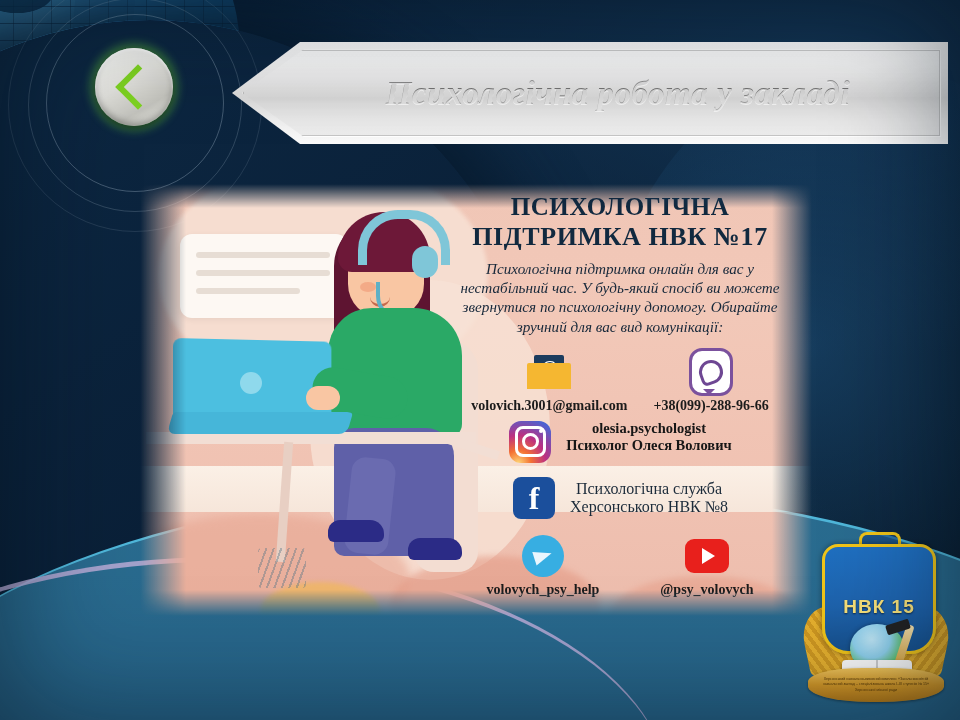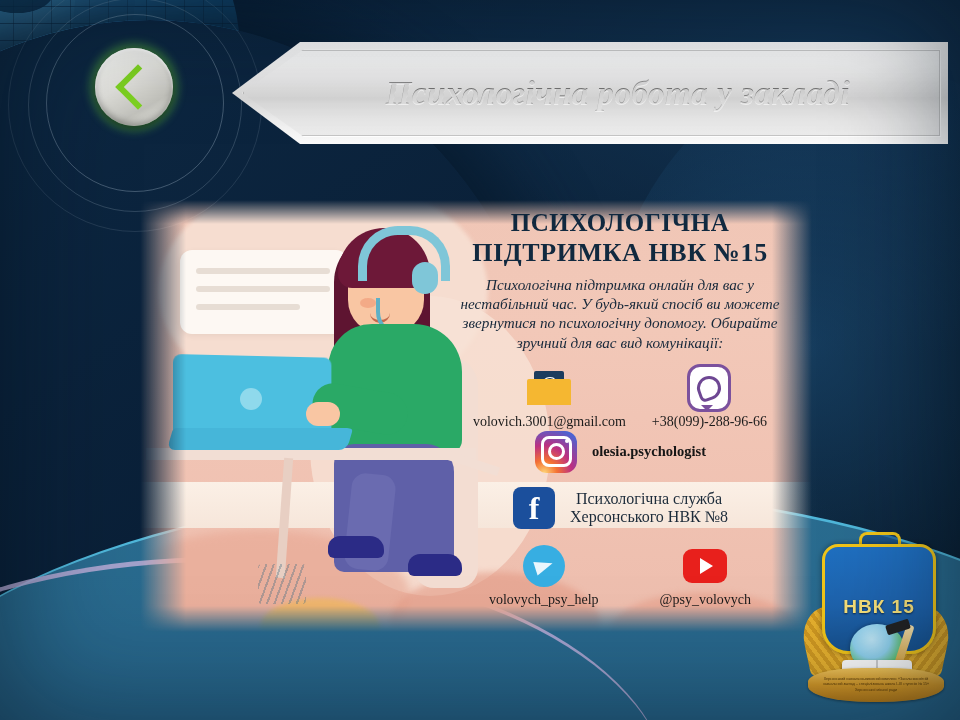--- a/index.html
+++ b/index.html
@@ -120,21 +120,21 @@
     font-style:italic;font-weight:700;font-size:33px;letter-spacing:.5px;
     padding-left:56px;
     background:linear-gradient(to bottom,#9a9a9a 0%, #6f6f6f 40%, #8d8d8d 60%, #b9b9b9 100%);
     -webkit-background-clip:text;background-clip:text;color:transparent;
     text-shadow:0 1px 0 rgba(255,255,255,.7);
     white-space:nowrap;
   }
 
   
   .poster{
-    position:absolute;left:140px;top:200px;width:672px;height:432px;
+    position:absolute;left:140px;top:184px;width:672px;height:432px;
     background:linear-gradient(to bottom,#f0c6b6 0%, #f2c8b8 30%, #f0c2b2 70%, #edbdad 100%);
     -webkit-mask-image:linear-gradient(to right, rgba(0,0,0,0) 0px, #000 46px, #000 calc(100% - 40px), rgba(0,0,0,0) 100%),
                        linear-gradient(to bottom, rgba(0,0,0,0) 0px, #000 24px, #000 calc(100% - 26px), rgba(0,0,0,0) 100%);
     -webkit-mask-composite:source-in;
     mask-image:linear-gradient(to right, rgba(0,0,0,0) 0px, #000 46px, #000 calc(100% - 40px), rgba(0,0,0,0) 100%),
                linear-gradient(to bottom, rgba(0,0,0,0) 0px, #000 24px, #000 calc(100% - 26px), rgba(0,0,0,0) 100%);
     mask-composite:intersect;
     overflow:hidden;
   }
   .poster-blobs{position:absolute;inset:0;}
@@ -195,21 +195,21 @@
   .pr{position:absolute;left:300px;top:8px;width:360px;height:420px;text-align:center;color:#1c2b3a;}
   .pr h1{margin:0;font-family:"Liberation Serif",serif;font-weight:700;font-size:25px;letter-spacing:.6px;line-height:1.18;color:#11293f;}
   .pr h1 .l2{display:block;font-size:26px;}
   .pr .lead{
     margin:7px auto 9px;width:336px;font-family:"Liberation Serif",serif;font-style:italic;
     font-size:15.2px;line-height:1.26;color:#17283a;
   }
   .rows{margin-top:14px;}
   .row-two{display:flex;align-items:flex-start;justify-content:center;gap:26px;}
   .cell{display:flex;flex-direction:column;align-items:center;}
-  .cell .lbl{font-family:"Liberation Serif",serif;font-weight:400;font-size:14px;color:#1b1b1b;margin-top:4px;white-space:nowrap;}
+  .cell .lbl{font-family:"Liberation Serif",serif;font-weight:700;font-size:14px;color:#1b1b1b;margin-top:4px;white-space:nowrap;}
   .icon{width:44px;height:44px;display:flex;align-items:center;justify-content:center;}
 
   .ic-mail{position:relative;width:44px;height:34px;}
   .ic-mail .env{position:absolute;left:0;bottom:0;width:44px;height:26px;background:#f5b731;border-radius:2px;}
   .ic-mail .card{position:absolute;left:7px;top:0;width:30px;height:22px;background:#1c3c5e;border-radius:2px;display:flex;align-items:center;justify-content:center;color:#fff;font-family:"Liberation Sans",sans-serif;font-size:15px;font-weight:700;}
   .ic-mail .flap{position:absolute;left:0;bottom:0;width:0;height:0;border-left:22px solid #f5b731;border-right:22px solid #f5b731;border-top:17px solid #e2a422;}
 
   .ic-viber{width:42px;height:42px;border:3px solid #7b519d;border-radius:13px;background:#fff;display:flex;align-items:center;justify-content:center;position:relative;}
   .ic-viber:after{content:"";position:absolute;left:11px;bottom:-8px;border:6px solid transparent;border-top-color:#7b519d;}
   .ic-viber .ph{width:18px;height:18px;border:3.5px solid #6e4793;border-radius:50% 50% 50% 6px;transform:rotate(-20deg);}
@@ -220,21 +220,21 @@
   .ic-ig .sq{width:25px;height:25px;border:3px solid #fff;border-radius:8px;display:flex;align-items:center;justify-content:center;}
   .ic-ig .ci{width:11px;height:11px;border:3px solid #fff;border-radius:50%;}
   .ic-ig .dot{position:absolute;right:8px;top:8px;width:4px;height:4px;background:#fff;border-radius:50%;}
 
   .ic-fb{width:42px;height:42px;border-radius:8px;background:#1b4f9c;color:#fff;font-family:"Liberation Serif",serif;font-weight:700;font-size:32px;display:flex;align-items:center;justify-content:center;line-height:1;}
   .ic-tg{width:42px;height:42px;border-radius:50%;background:#37aee2;display:flex;align-items:center;justify-content:center;}
   .ic-tg .plane{width:0;height:0;border-left:18px solid #eaf6fd;border-top:7px solid transparent;border-bottom:7px solid transparent;transform:rotate(-18deg);}
   .ic-yt{width:48px;height:34px;border-radius:9px;background:#e8201c;display:flex;align-items:center;justify-content:center;}
   .ic-yt .tri{width:0;height:0;border-left:13px solid #fff;border-top:8px solid transparent;border-bottom:8px solid transparent;margin-left:3px;}
 
-  .r-ig{display:flex;align-items:center;justify-content:center;gap:14px;margin-top:0;}
+  .r-ig{display:flex;justify-content:center;gap:14px;margin-top:6px;}
   .r-ig .txt{text-align:center;font-family:"Liberation Serif",serif;font-weight:700;font-size:14.5px;line-height:1.22;color:#161616;}
   .r-fb{display:flex;align-items:center;justify-content:center;gap:14px;margin-top:12px;}
   .r-bottom{display:flex;align-items:flex-start;justify-content:center;gap:61px;margin-top:14px;}
 
   
   .emblem{position:absolute;left:800px;top:528px;width:152px;height:186px;}
   .em-shield{
     position:absolute;left:22px;top:16px;width:108px;height:104px;
     background:linear-gradient(to bottom,#1f6fc0 0%, #1e63ad 55%, #17528f 100%);
     border:3px solid #f0c419;border-radius:16px 16px 26px 26px;
@@ -337,21 +337,21 @@
       <div class="laptop-dot"></div>
       <div class="laptop-base"></div>
       <div class="arm"></div>
       <div class="hand"></div>
       <div class="frond"></div>
     </div>
 
     <div class="pr">
       <h1>
         <span>ПСИХОЛОГІЧНА</span>
-        <span class="l2">ПІДТРИМКА НВК №15</span>
+        <span class="l2">ПІДТРИМКА НВК №17</span>
       </h1>
       <div class="lead">Психологічна підтримка онлайн для вас у нестабільний час. У будь-який спосіб ви можете звернутися по психологічну допомогу. Обирайте зручний для вас вид комунікації:</div>
 
       <div class="rows">
 
         <div class="row-two">
           <div class="cell">
             <div class="icon">
               <div class="ic-mail">
                 <div class="flap"></div>
@@ -375,20 +375,21 @@
           <div class="icon">
             <div class="ic-ig">
                 <div class="sq">
                   <div class="ci"></div>
                 </div>
                 <div class="dot"></div>
               </div>
           </div>
           <div class="txt">
             <div>olesia.psychologist</div>
+            <div>Психолог Олеся Волович</div>
           </div>
         </div>
 
         <div class="r-fb">
           <div class="icon">
             <div class="ic-fb">f</div>
           </div>
           <div class="txt">
             <div>Психологічна служба</div>
             <div>Херсонського НВК №8</div>

